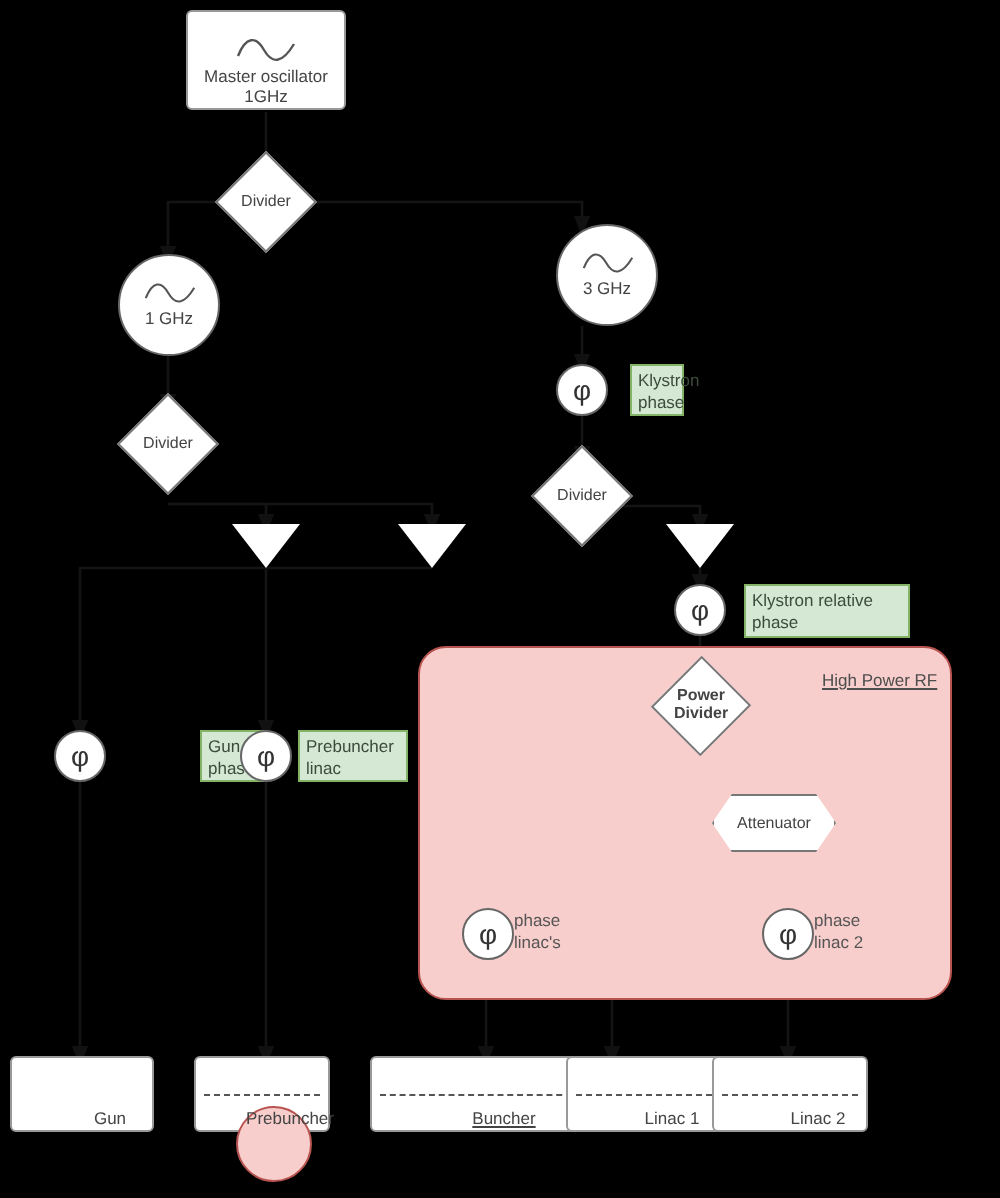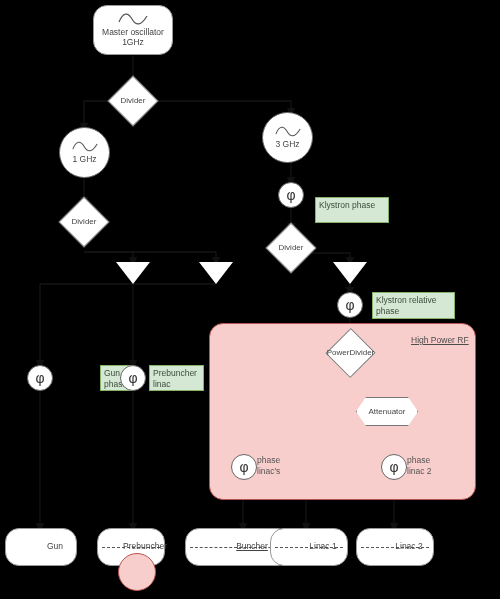--- a/index.html
+++ b/index.html
@@ -3,22 +3,22 @@
 <meta charset="utf-8">
 <style>
   html,body{margin:0;padding:0;background:#000;}
   body{width:500px;height:599px;position:relative;overflow:hidden;
        font-family:"Liberation Sans",sans-serif;color:#3a3a3a;}
   #canvas{position:absolute;inset:0;width:500px;height:599px;}
   .node{position:absolute;box-sizing:border-box;display:flex;align-items:center;
         justify-content:center;text-align:center;line-height:1.15;}
 
   
-  .card{background:#fff;border:1px solid #999;border-radius:14px;
-        flex-direction:column;font-size:8.5px;color:#444;}
+  .card{background:#fff;border:1px solid #999;border-radius:3px;
+        flex-direction:column;font-size:8.5px;color:#444;justify-content:flex-end;}
 
   
   .circ{background:#fff;border:1px solid #666;border-radius:50%;
         flex-direction:column;font-size:8.5px;color:#444;}
   .phi{font-size:14px;color:#333;line-height:1;}
 
   
   .sine{display:block;}
 
   
@@ -135,31 +135,31 @@
   <div class="diamond-lbl">Divider</div>
 </div>
 
 <div class="node circ" style="left:59px;top:127px;width:51px;height:51px;">
   <svg class="sine" width="26" height="11" viewBox="0 0 30 12">
     <path d="M1,9 C5,-1 10,-1 14,6 C18,13 23,13 29,3" stroke="#555" stroke-width="1.2" fill="none"></path>
   </svg>
   <div style="margin-top:3px;">1 GHz</div>
 </div>
 
-<div class="node circ" style="left:262px;top:112px;width:51px;height:51px;">
+<div class="node circ" style="left:278px;top:112px;width:51px;height:51px;">
   <svg class="sine" width="26" height="11" viewBox="0 0 30 12">
     <path d="M1,9 C5,-1 10,-1 14,6 C18,13 23,13 29,3" stroke="#555" stroke-width="1.2" fill="none"></path>
   </svg>
   <div style="margin-top:3px;">3 GHz</div>
 </div>
 
 <div class="node circ" style="left:278px;top:182px;width:26px;height:26px;">
   <span class="phi">φ</span>
 </div>
-<div class="tag" style="left:315px;top:182px;width:74px;height:26px;margin-top:15px;">Klystron phase</div>
+<div class="tag" style="left:315px;top:182px;width:27px;height:26px;">Klystron phase</div>
 
 <div class="diamond-wrap" style="left:66px;top:204px;width:36px;height:36px;">
   <div class="diamond"></div>
   <div class="diamond-lbl">Divider</div>
 </div>
 
 <div class="diamond-wrap" style="left:273px;top:230px;width:36px;height:36px;">
   <div class="diamond"></div>
   <div class="diamond-lbl">Divider</div>
 </div>
@@ -184,21 +184,21 @@
 </div>
 <div class="tag" style="left:60px;top:365px;width:34px;height:26px;margin-left:40px;">Gun phase</div>
 
 <div class="node circ" style="left:120px;top:365px;width:26px;height:26px;">
   <span class="phi">φ</span>
 </div>
 <div class="tag" style="left:149px;top:365px;width:55px;height:26px;">Prebuncher linac</div>
 
 <div class="diamond-wrap" style="left:327px;top:335px;width:47px;height:36px;">
   <div class="diamond" style="left:6px;right:6px;"></div>
-  <div class="diamond-lbl" style="">
+  <div class="diamond-lbl" style="flex-direction:column;font-weight:bold;">
     <span>Power</span>
     <span>Divider</span>
   </div>
 </div>
 
 <div class="hex" style="left:356px;top:397px;width:60px;height:27px;text-align:center;">
   <span>Attenuator</span>
 </div>
 
 <div class="node circ" style="left:231px;top:454px;width:26px;height:26px;">
@@ -225,21 +225,21 @@
   <div class="beam" style="left:4px;right:4px;top:18px;"></div>
   <span class="cardlbl">Prebuncher</span>
 </div>
 <div class="pinkdot" style="left:118px;top:553px;width:36px;height:36px;"></div>
 
 <div class="node card" style="left:185px;top:528px;width:106px;height:38px;text-decoration:underline;">
   <div class="beam" style="left:4px;right:4px;top:18px;"></div>
   <span class="cardlbl">Buncher</span>
 </div>
 
-<div class="node card" style="left:270px;top:528px;width:78px;height:38px;">
+<div class="node card" style="left:283px;top:528px;width:78px;height:38px;">
   <div class="beam" style="left:4px;right:4px;top:18px;"></div>
   <span class="cardlbl">Linac 1</span>
 </div>
 
 <div class="node card" style="left:356px;top:528px;width:78px;height:38px;">
   <div class="beam" style="left:4px;right:4px;top:18px;"></div>
   <span class="cardlbl">Linac 2</span>
 </div>
 
 </body></html>

